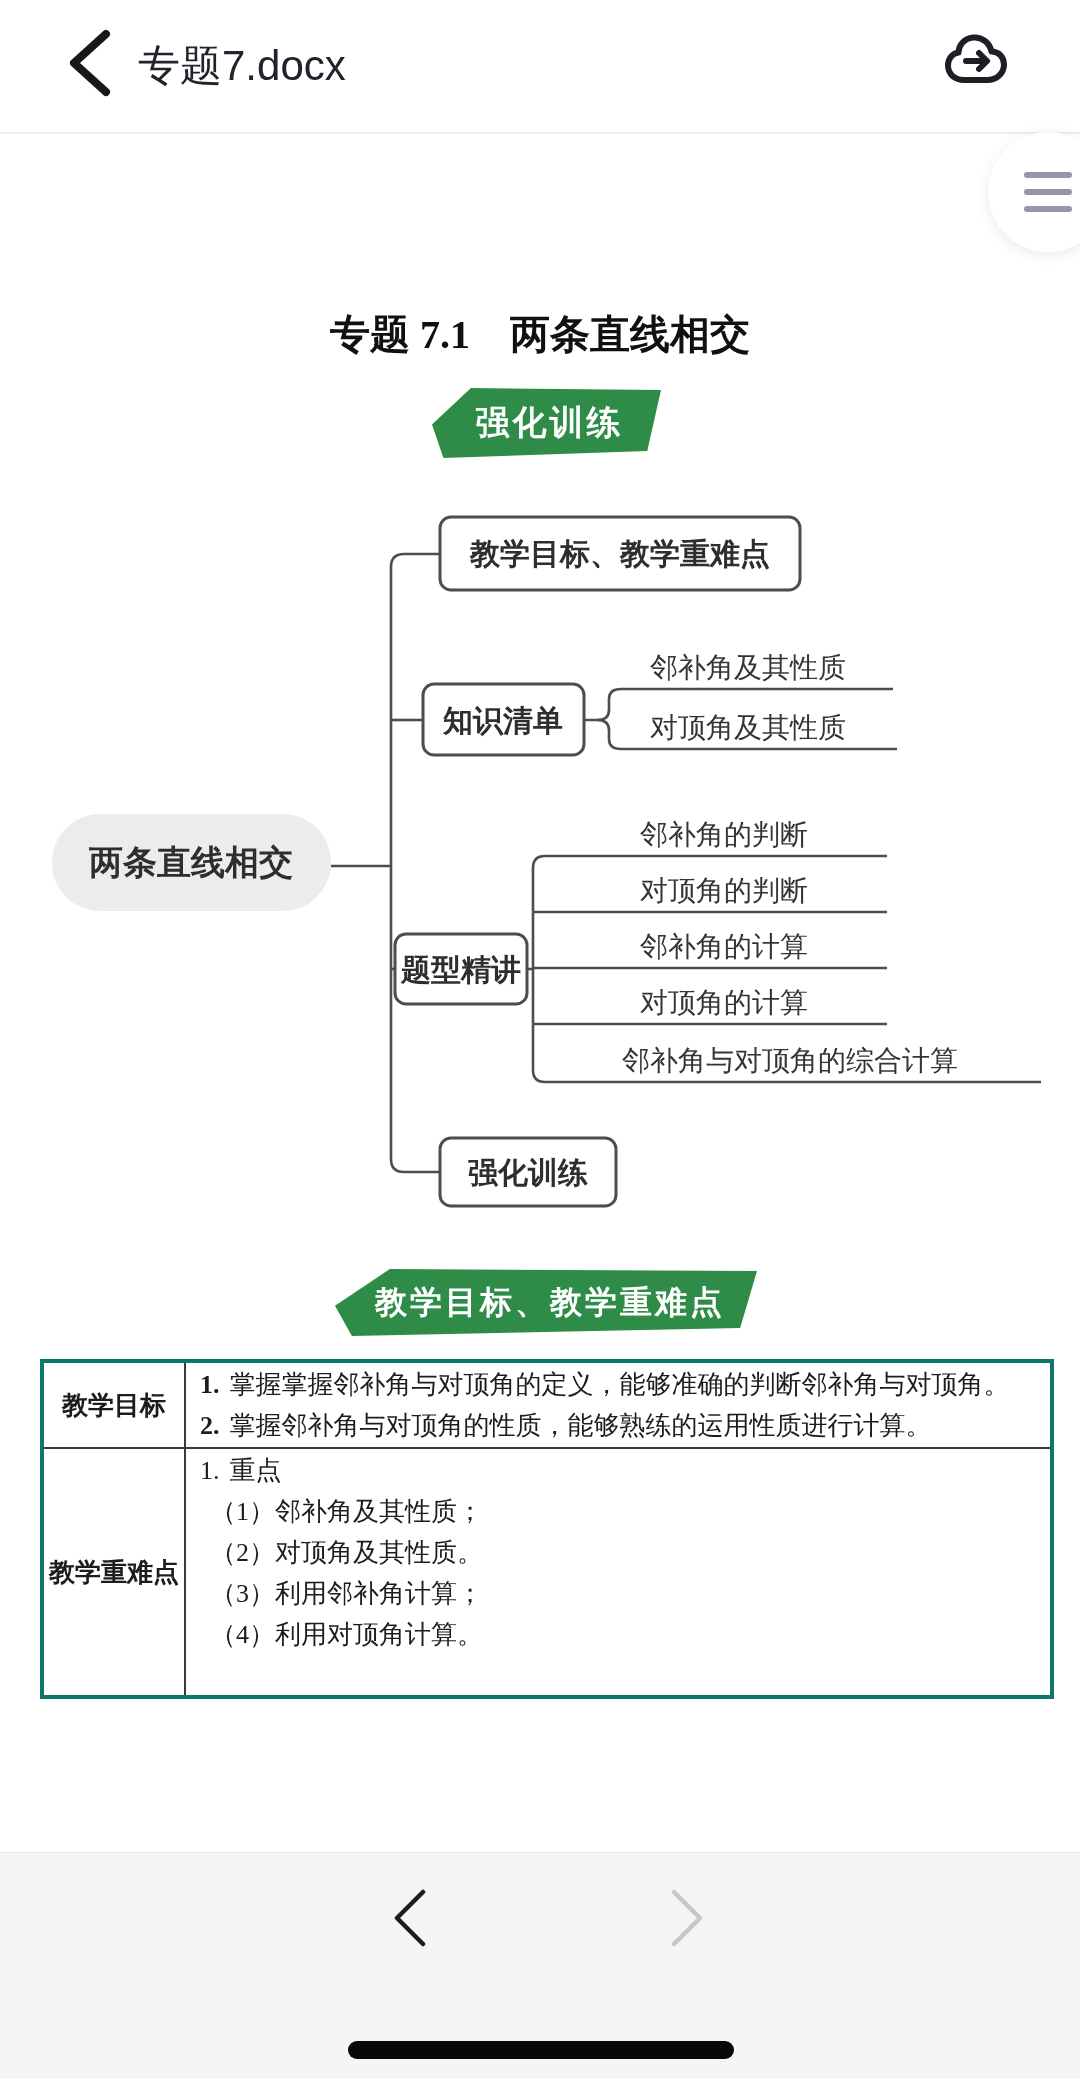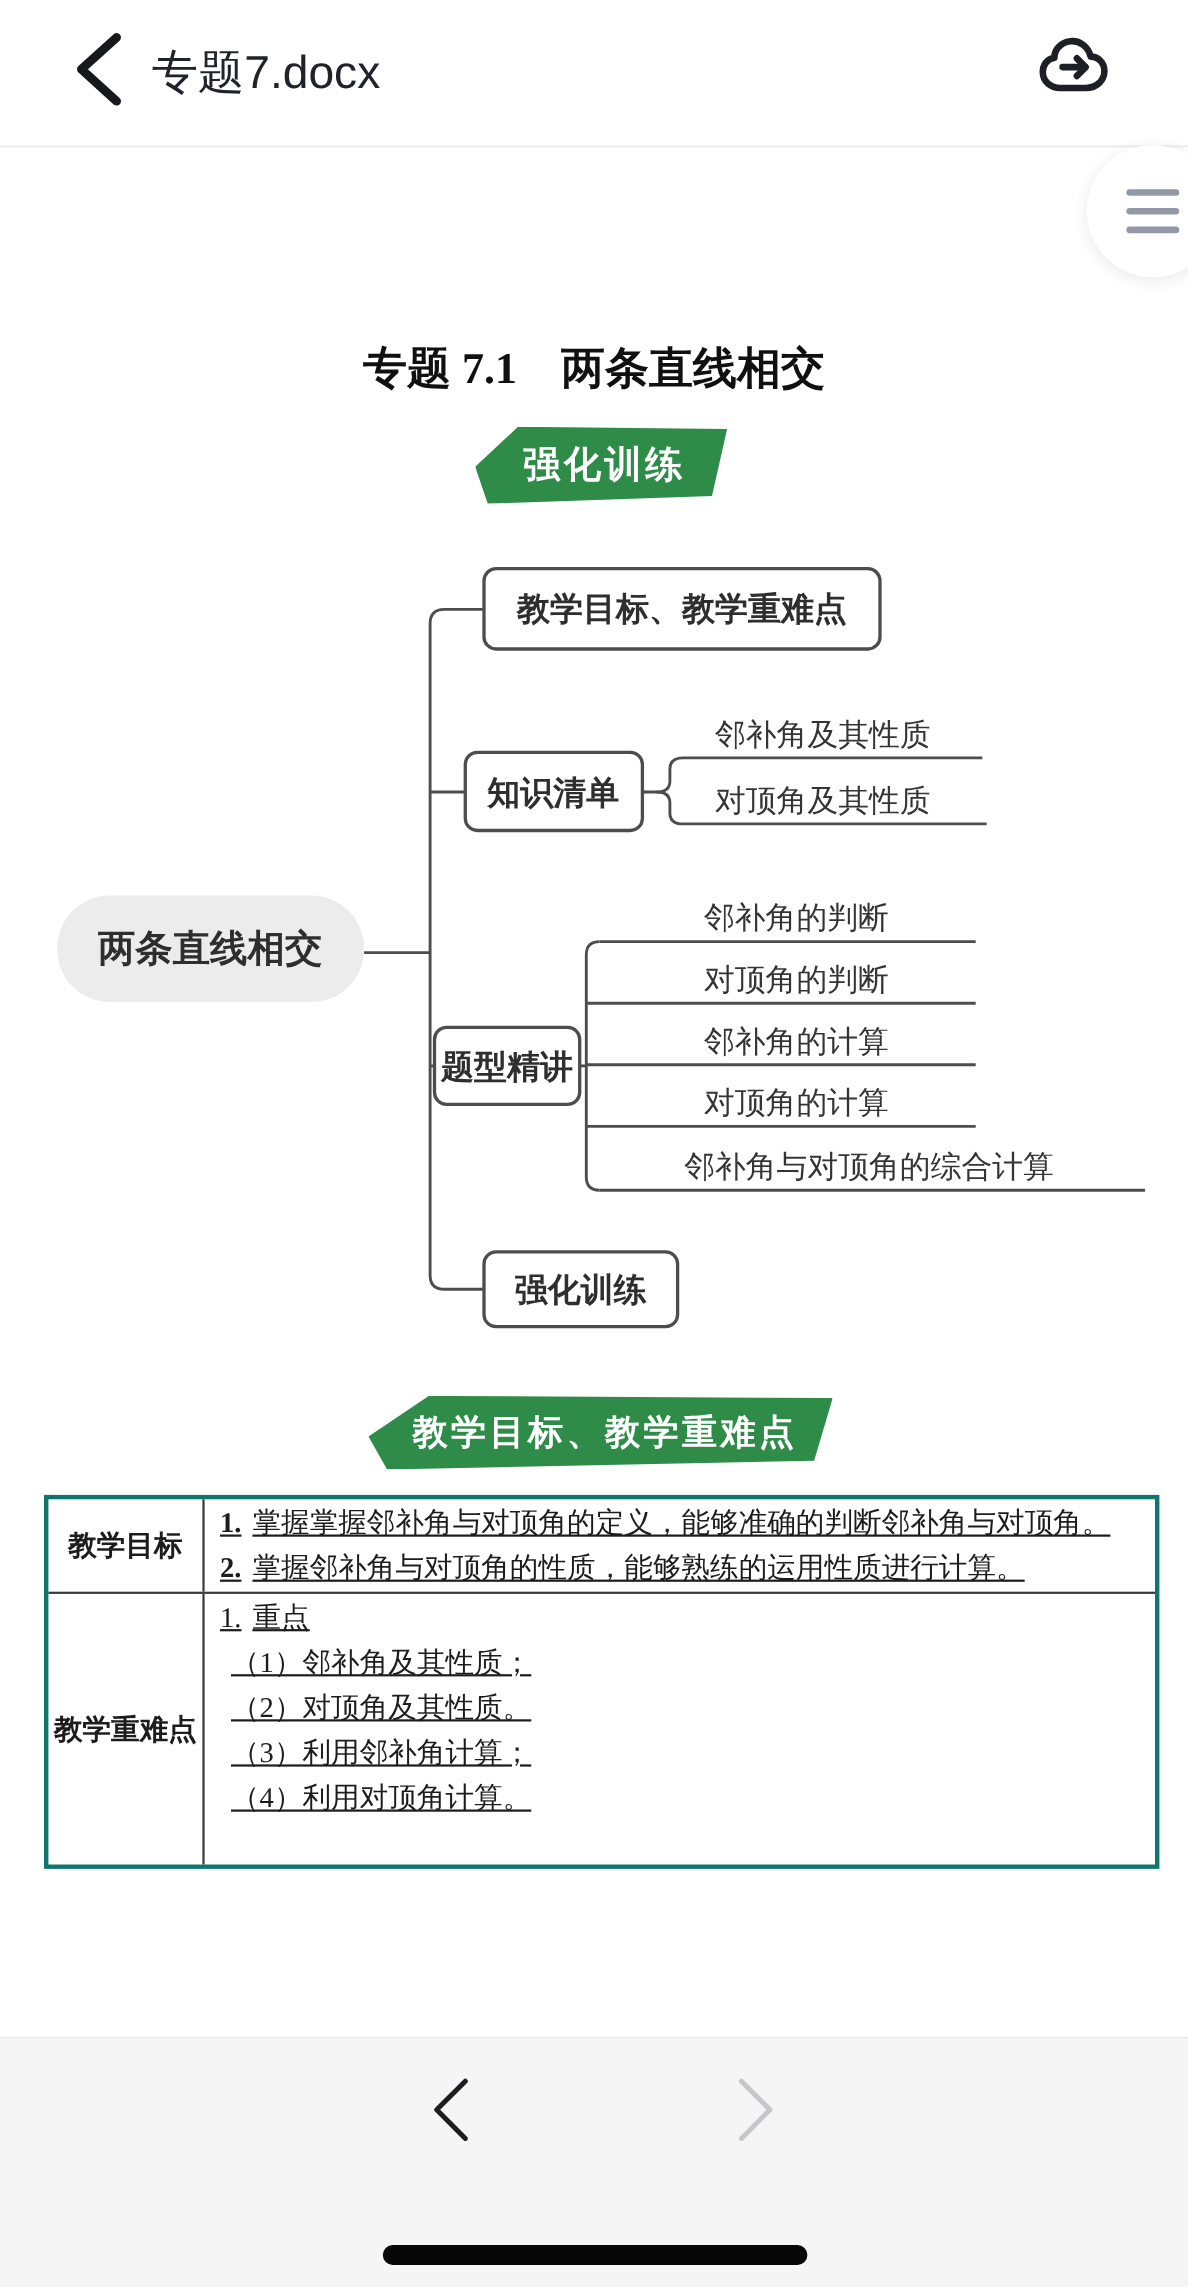--- a/index.html
+++ b/index.html
@@ -44,21 +44,21 @@
   
   .tg-table{position:absolute;left:40px;top:1204px;width:1006px;border:4px solid #0f766e;
             font-family:"Liberation Serif",serif;color:#1c1c1c;}
   .tg-row{display:flex;}
   .tg-row1{height:84px;border-bottom:2px solid #3a3a3a;}
   .tg-row2{height:246px;}
   .tg-head{width:140px;flex:0 0 140px;border-right:2px solid #3a3a3a;display:flex;
            align-items:center;justify-content:center;font-family:"Liberation Sans",sans-serif;
            font-weight:bold;font-size:26px;}
   .tg-body{flex:1;padding:1px 0 0 14px;}
-  .tg-line{line-height:41px;font-size:26px;white-space:nowrap;text-decoration:underline;}
+  .tg-line{line-height:41px;font-size:26px;white-space:nowrap;}
   .tg-line .marker{margin-right:10px;}
   .tg-row1 .marker{font-weight:bold;}
 
   
   .footer{position:absolute;left:0;top:1852px;width:1080px;height:227px;background:#f5f5f6;
           border-top:1px solid #e7e7e9;}
   .nav-prev{position:absolute;left:385px;top:36px;width:50px;height:58px;cursor:pointer;}
   .nav-next{position:absolute;left:662px;top:36px;width:50px;height:58px;cursor:pointer;}
   .home-indicator{position:absolute;left:348px;top:188px;width:386px;height:18px;border-radius:9px;
                   background:#070707;}

